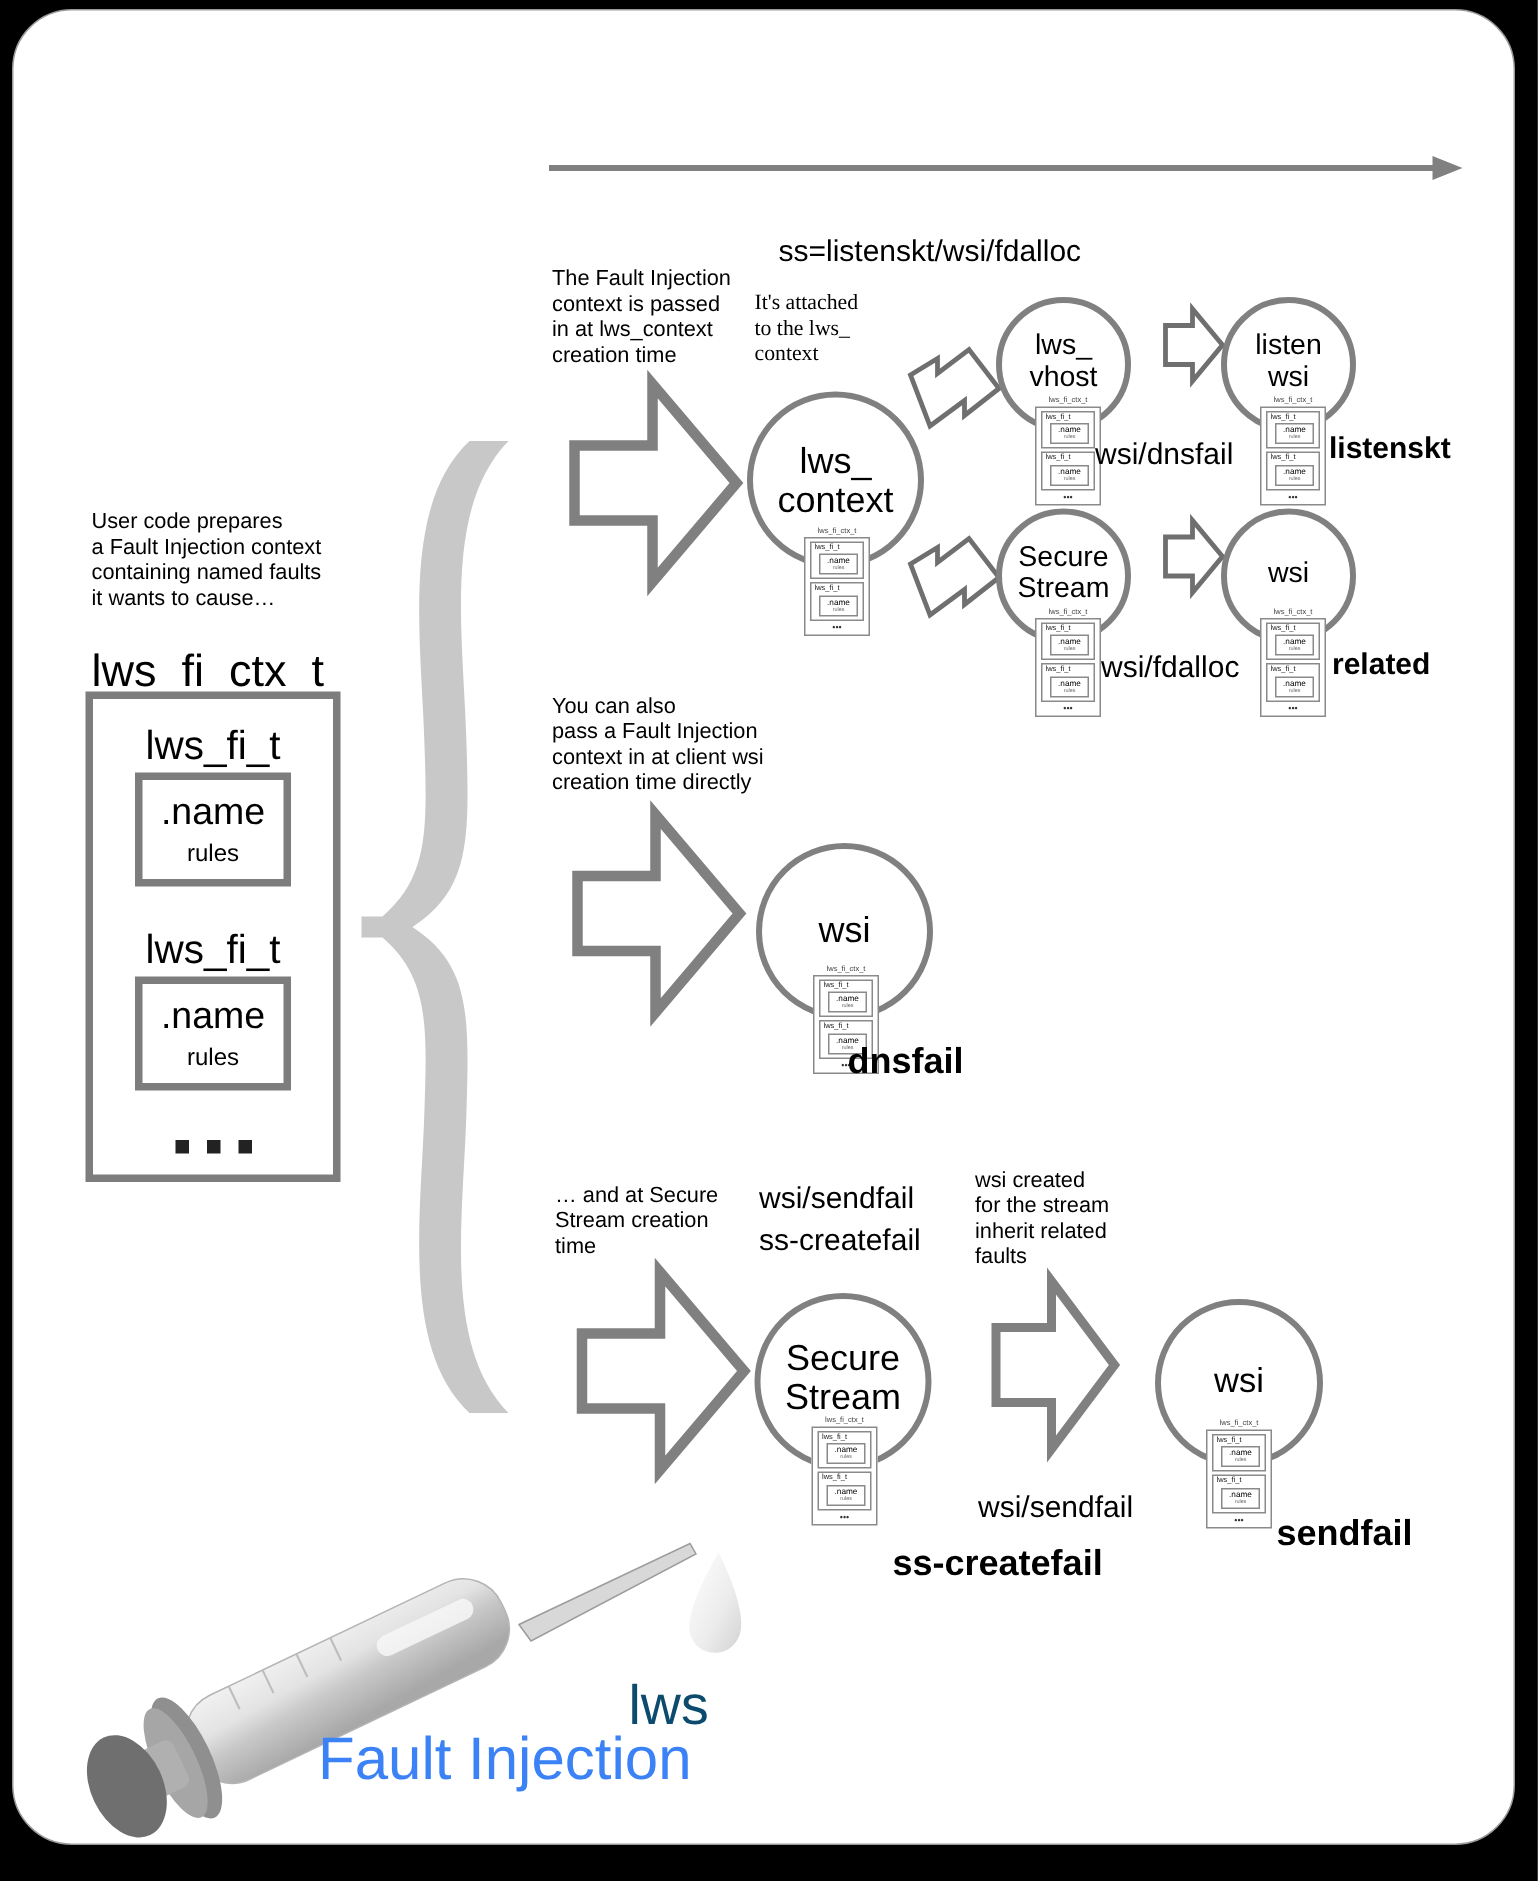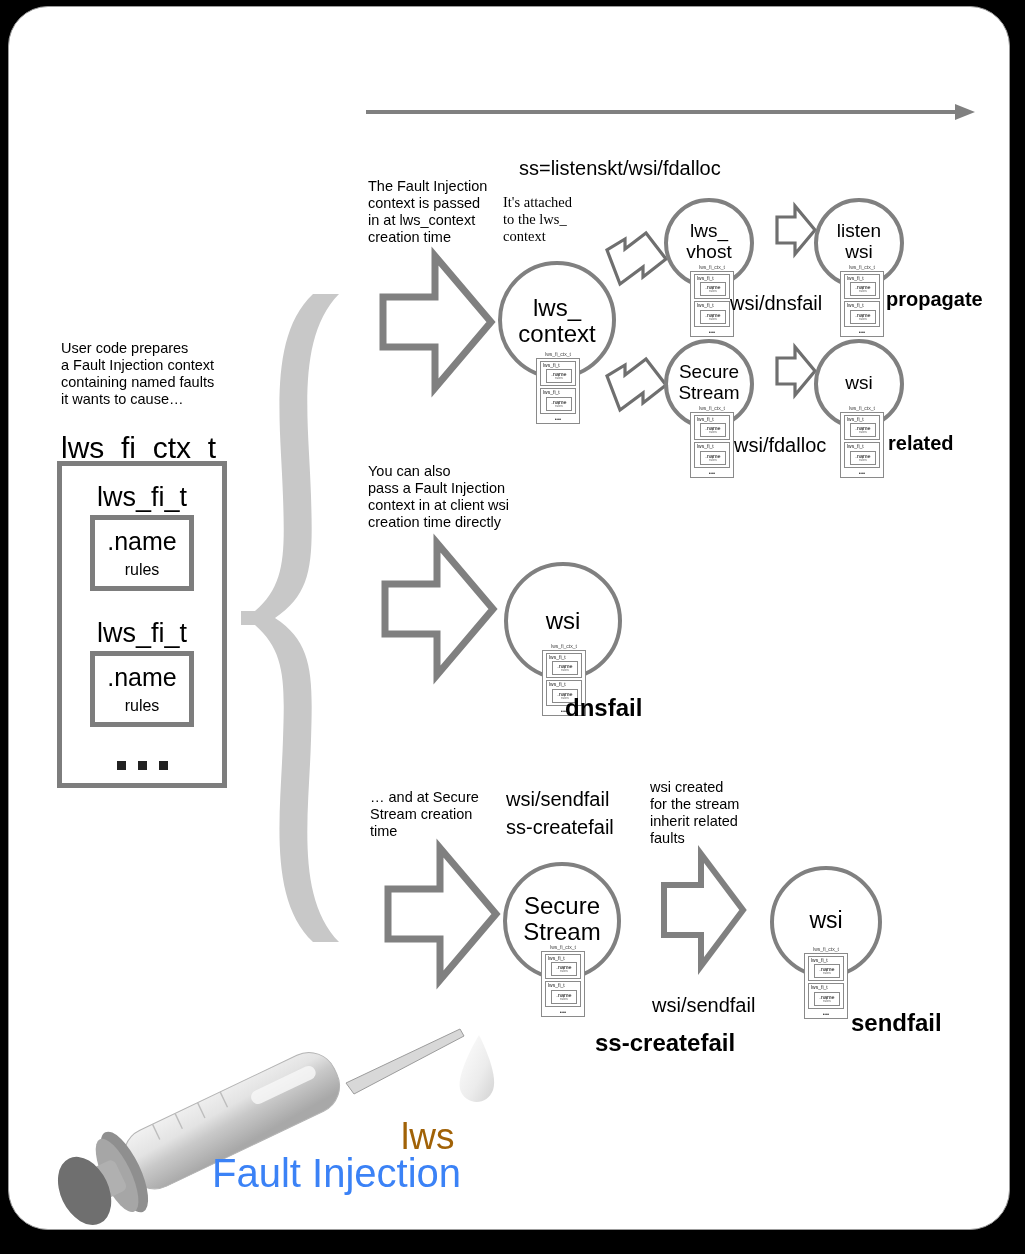--- a/index.html
+++ b/index.html
@@ -180,21 +180,21 @@
         <div class="nm">
           <div class="n1">.name</div>
           <div class="n2">rules</div>
         </div>
       </div>
       <div class="dots">•••</div>
     </div>
   </div>
 
   <div class="t mid" style="left:721px;top:285px;">wsi/dnsfail</div>
-  <div class="t mid bold" style="left:877px;top:281px;">propagate</div>
+  <div class="t mid bold" style="left:877px;top:281px;">listenskt</div>
 
   <div class="circ" style="left:655px;top:332px;width:90px;height:90px;">
     <div class="clabel" style="top:19px;font-size:19px;">Secure
 Stream</div>
   </div>
   <div class="mini" style="left:681px;top:399px;">
     <div class="cap">lws_fi_ctx_t</div>
     <div class="outer">
       <div class="fit">
         <div class="fitlab">lws_fi_t</div>
@@ -383,16 +383,16 @@
       <ellipse cx="96" cy="1115" rx="14" ry="40" fill="#a6a6a6"></ellipse>
 
       <rect x="58" y="1098" width="42" height="34" rx="6" fill="#b0b0b0"></rect>
       <ellipse cx="60" cy="1115" rx="24" ry="36" fill="#6f6f6f"></ellipse>
     </g>
 
     <path d="M470,1028 C470,1028 447,1066 451,1082 C455,1098 478,1100 484,1083
              C490,1066 470,1028 470,1028 Z" fill="url(#dropg)"></path>
   </svg>
 
-  <div class="t" style="left:392px;top:1108px;font-size:37px;color:#a16207;text-align:right;">lws</div>
+  <div class="t" style="left:410px;top:1108px;font-size:37px;color:#0c4a6e;text-align:right;">lws</div>
   <div class="t" style="left:203px;top:1143px;font-size:40px;color:#3b82f6;">Fault Injection</div>
 
 </div>
 
 </body></html>

